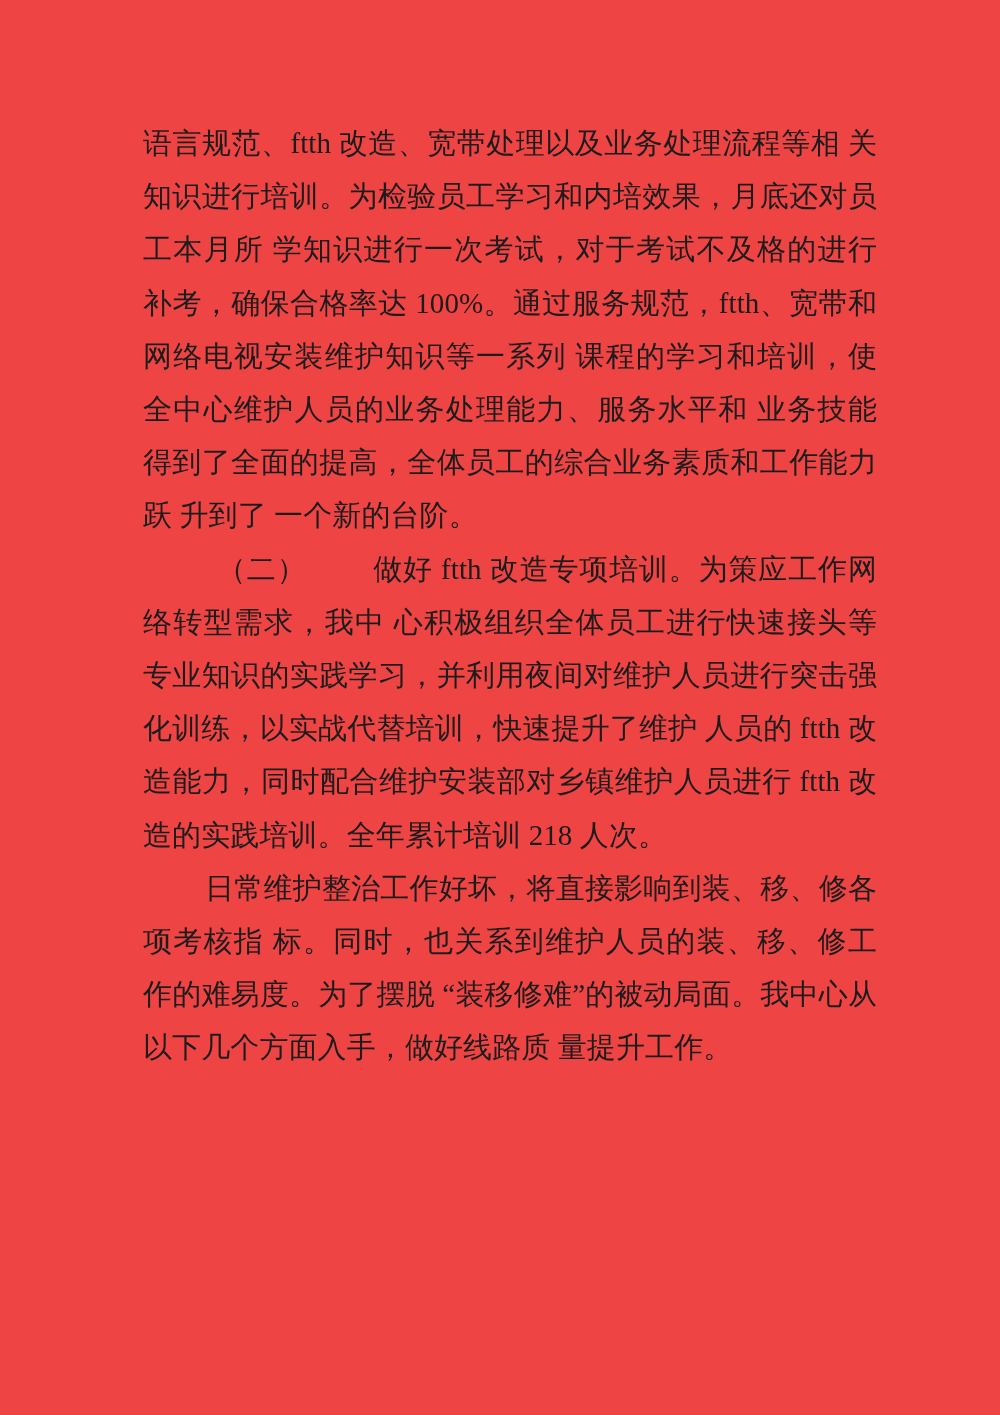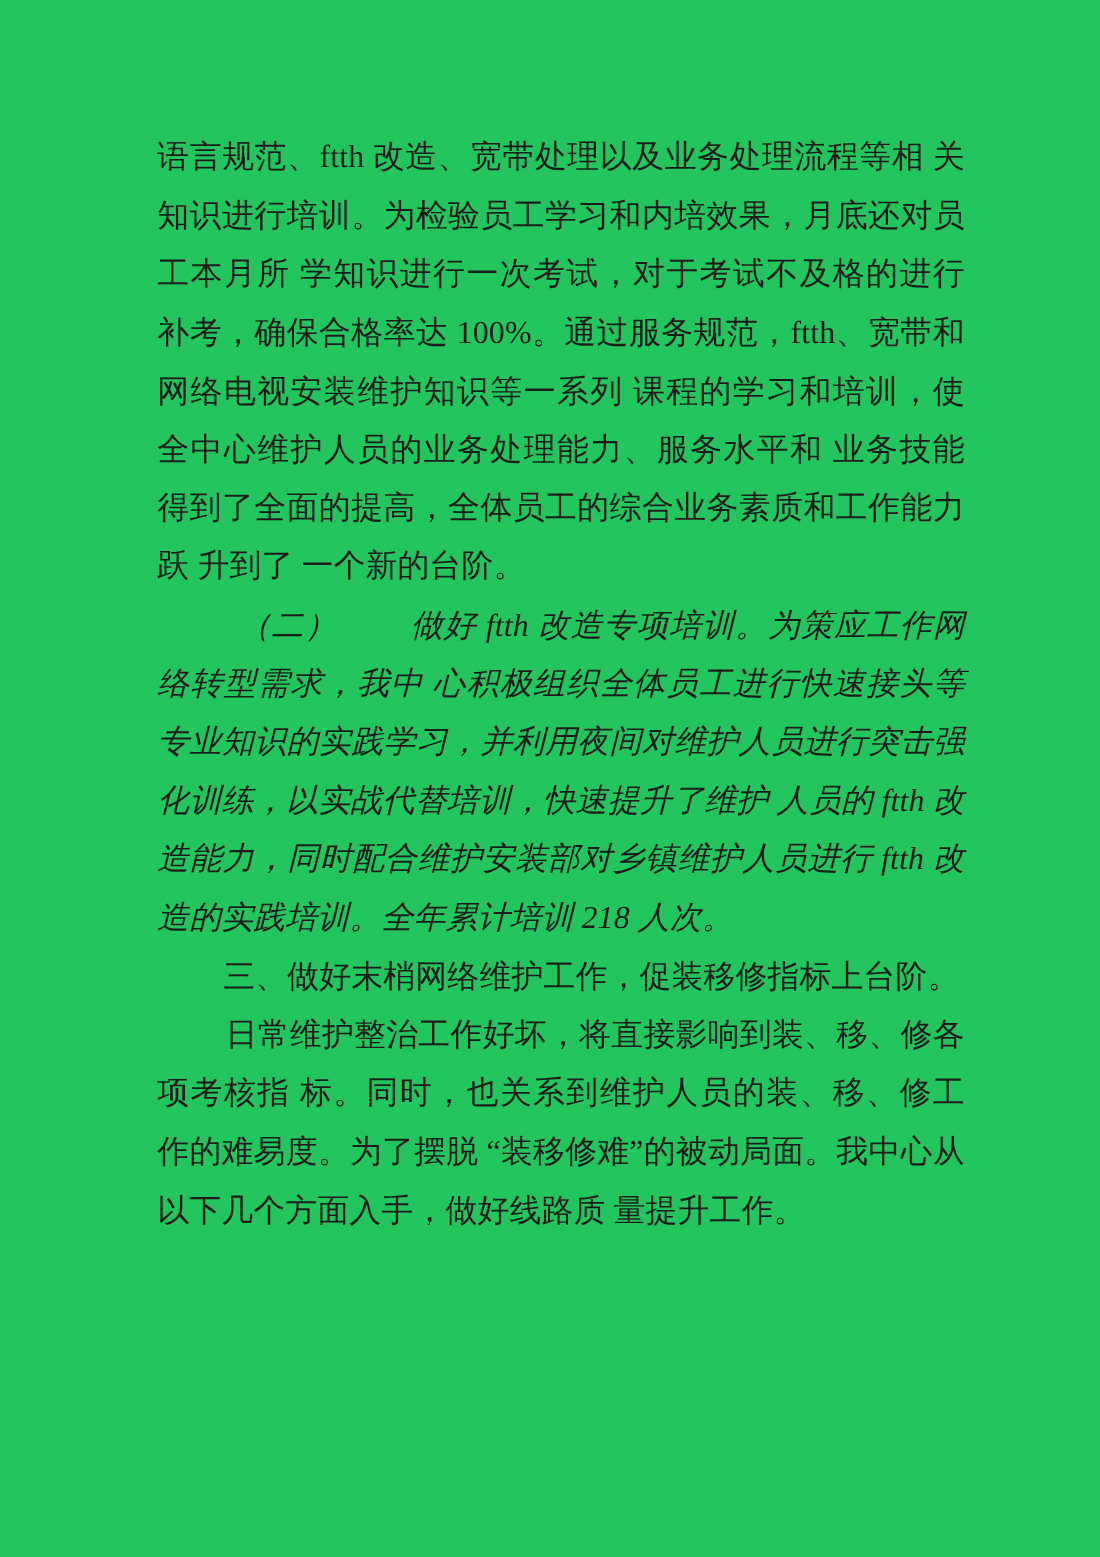--- a/index.html
+++ b/index.html
@@ -16,21 +16,21 @@
     color: #1a1a1a;
     -webkit-font-smoothing: antialiased;
   }
 
   #page {
     position: absolute;
     left: 0;
     top: 0;
     width: 1000px;
     height: 1415px;
-    background: #22c55e;
+    background: #ef4444;
   }
 
   #text-column {
     position: absolute;
     left: 143px;
     top: 117px;
     width: 734px;
   }
 
   .para {
@@ -47,21 +47,20 @@
   }
 
   
   .para.flow {
     text-indent: 0;
   }
 
   
   .para.item {
     text-indent: 74px;
-    font-style: italic;
   }
 
   
   .para.heading {
     text-indent: 60px;
   }
 
   
   .para.indent2 {
     text-indent: 62px;
@@ -76,18 +75,17 @@
 <body>
 
 <div id="page">
   <div id="text-column">
 
     <p class="para flow">语言规范、ftth 改造、宽带处理以及业务处理流程等相 关知识进行培训。为检验员工学习和内培效果，月底还对员工本月所 学知识进行一次考试，对于考试不及格的进行补考，确保合格率达 100%。通过服务规范，ftth、宽带和网络电视安装维护知识等一系列 课程的学习和培训，使全中心维护人员的业务处理能力、服务水平和 业务技能得到了全面的提高，全体员工的综合业务素质和工作能力跃 升到了 一个新的台阶。</p>
 
     <p class="para item"><span class="marker">（二）</span><span class="tabgap"></span><span>做好 ftth 改造专项培训。为策应工作网络转型需求，我中 心积极组织全体员工进行快速接头等专业知识的实践学习，并利用夜间对维护人员进行突击强化训练，以实战代替培训，快速提升了维护 人员的 ftth 改造能力，同时配合维护安装部对乡镇维护人员进行 ftth 改造的实践培训。全年累计培训 218 人次。</span></p>
 
 
-    <p class="para heading">三、做好末梢网络维护工作，促装移修指标上台阶。</p>
 
     <p class="para indent2">日常维护整治工作好坏，将直接影响到装、移、修各项考核指 标。同时，也关系到维护人员的装、移、修工作的难易度。为了摆脱 “装移修难”的被动局面。我中心从以下几个方面入手，做好线路质 量提升工作。</p>
 
   </div>
 </div>
 
 </body></html>

